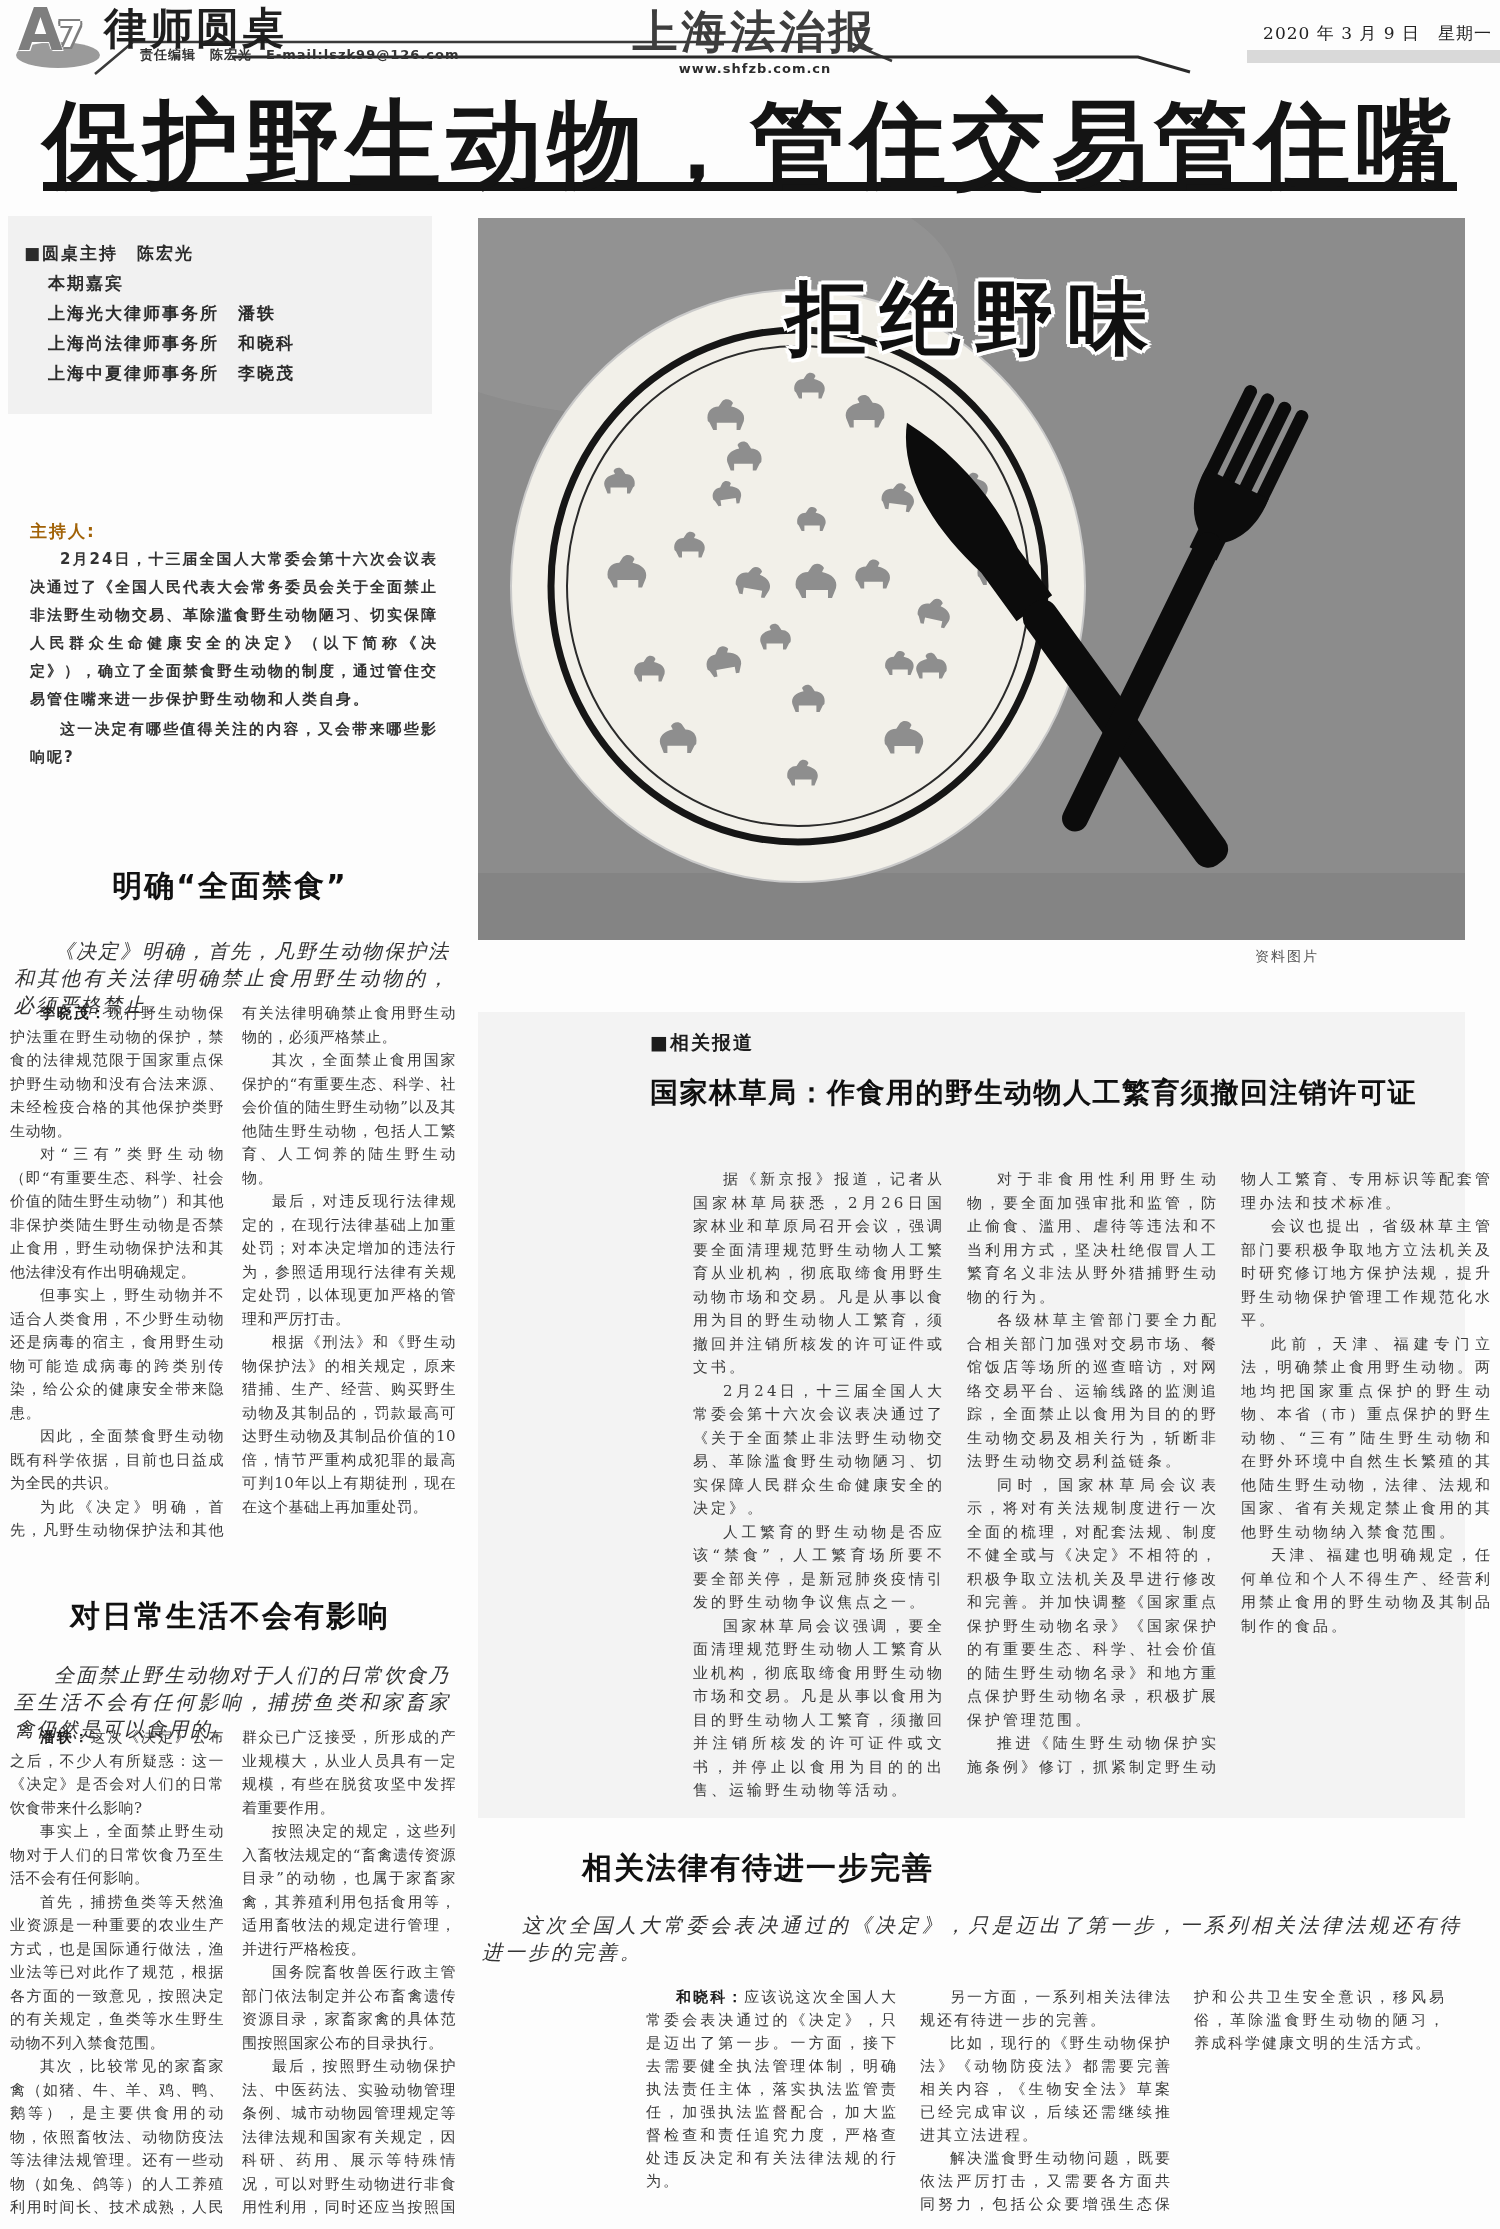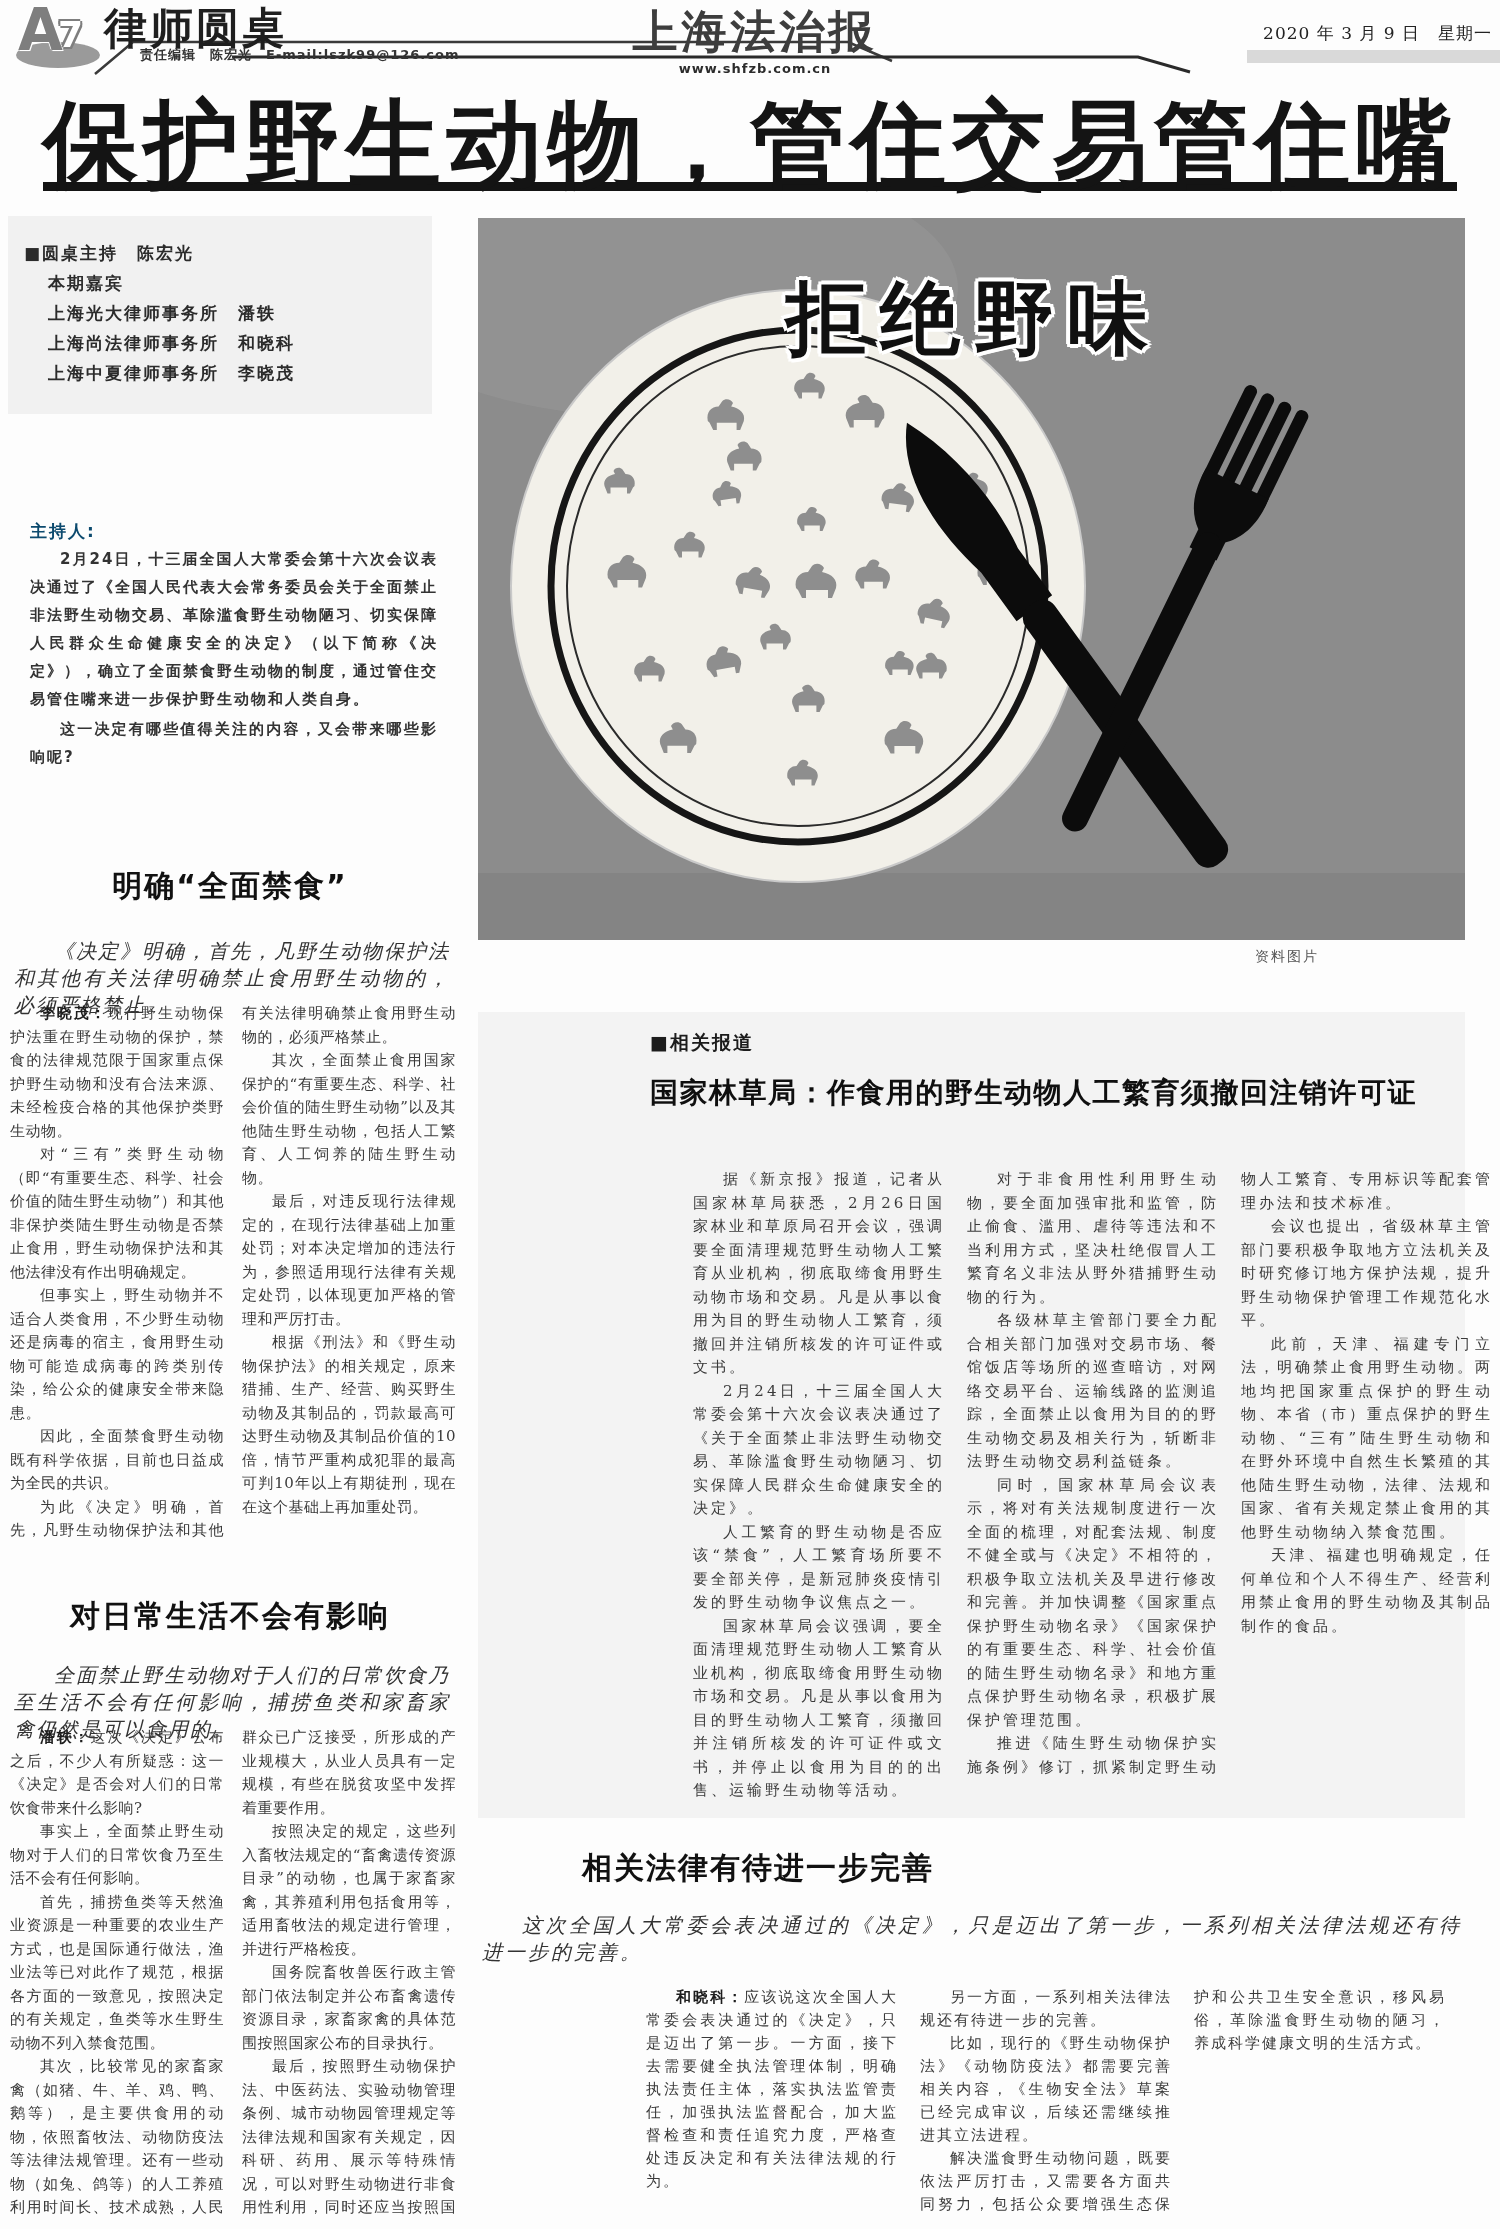--- a/index.html
+++ b/index.html
@@ -33,21 +33,21 @@
   .headline{left:28px;top:82px;width:1444px;text-align:center;white-space:nowrap;
       font:900 95px var(--sans);color:#141414;letter-spacing:6px;text-decoration:underline;}
 
   
   .guestbox{left:8px;top:216px;width:424px;height:198px;background:#f1f1f1;box-sizing:border-box;
       padding:22px 12px 0 16px;font:bold 17px var(--sans);color:#2b2b2b;}
   .guestbox p{text-indent:0;line-height:30px;letter-spacing:2px;text-align:left;}
   .guestbox .indent p, .guestbox p.g{padding-left:24px;}
 
   .moderator{left:30px;top:520px;width:408px;}
-  .mod-label{font:bold 17px var(--sans);color:#0c4a6e;letter-spacing:2px;}
+  .mod-label{font:bold 17px var(--sans);color:#a16207;letter-spacing:2px;}
   .moderator .paras p{font:bold 15px var(--sans);line-height:28px;letter-spacing:2px;color:#333;margin-top:2px;}
 
   .sec-title{font:900 30px var(--sans);color:#111;text-align:center;letter-spacing:2px;}
   .s1-title{left:10px;top:866px;width:440px;}
   .s2-title{left:10px;top:1596px;width:440px;}
   .lead{font-style:italic;font-family:var(--serif);font-size:20px;line-height:27px;
       letter-spacing:2px;color:#333;text-align:justify;}
   .lead p{text-indent:2em;}
   .s1-lead{left:14px;top:938px;width:436px;}
   .s2-lead{left:14px;top:1662px;width:436px;}

